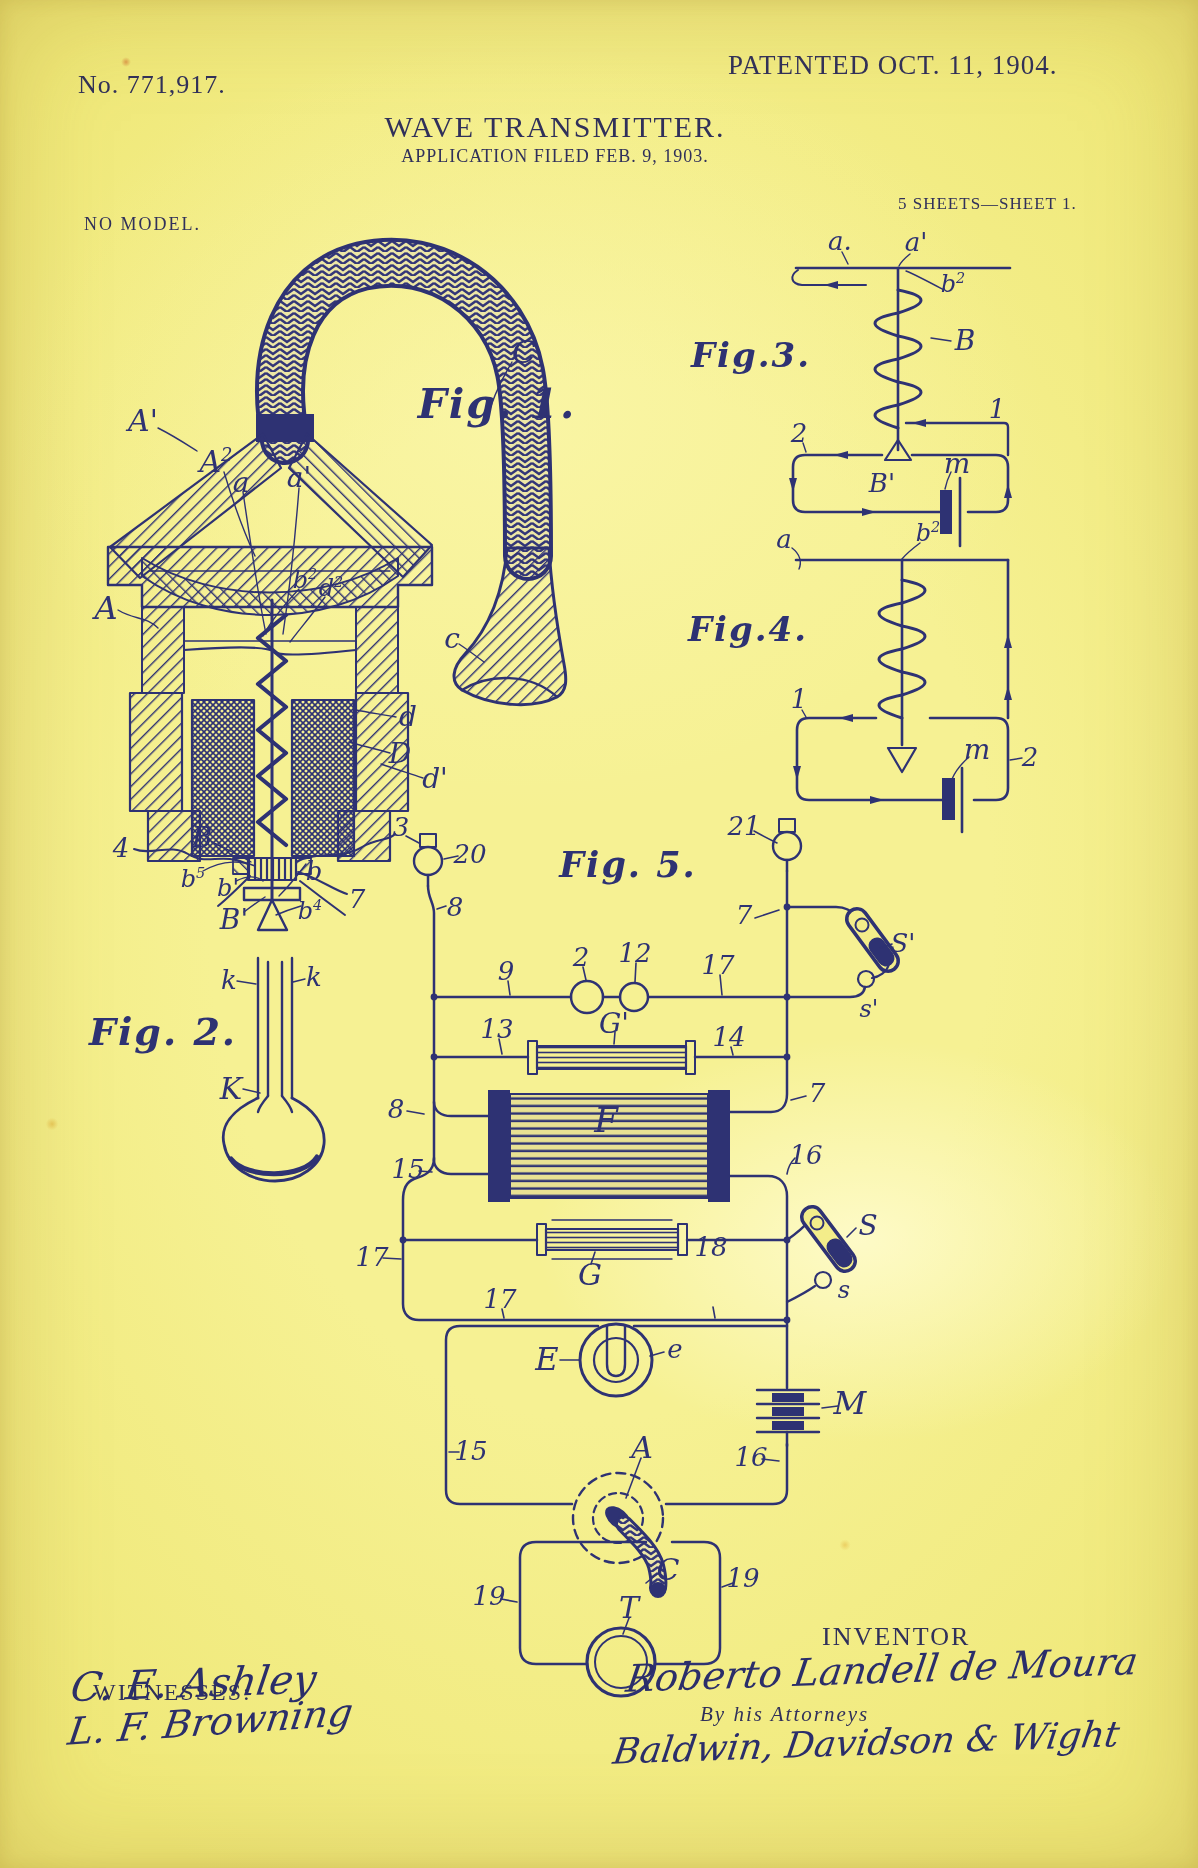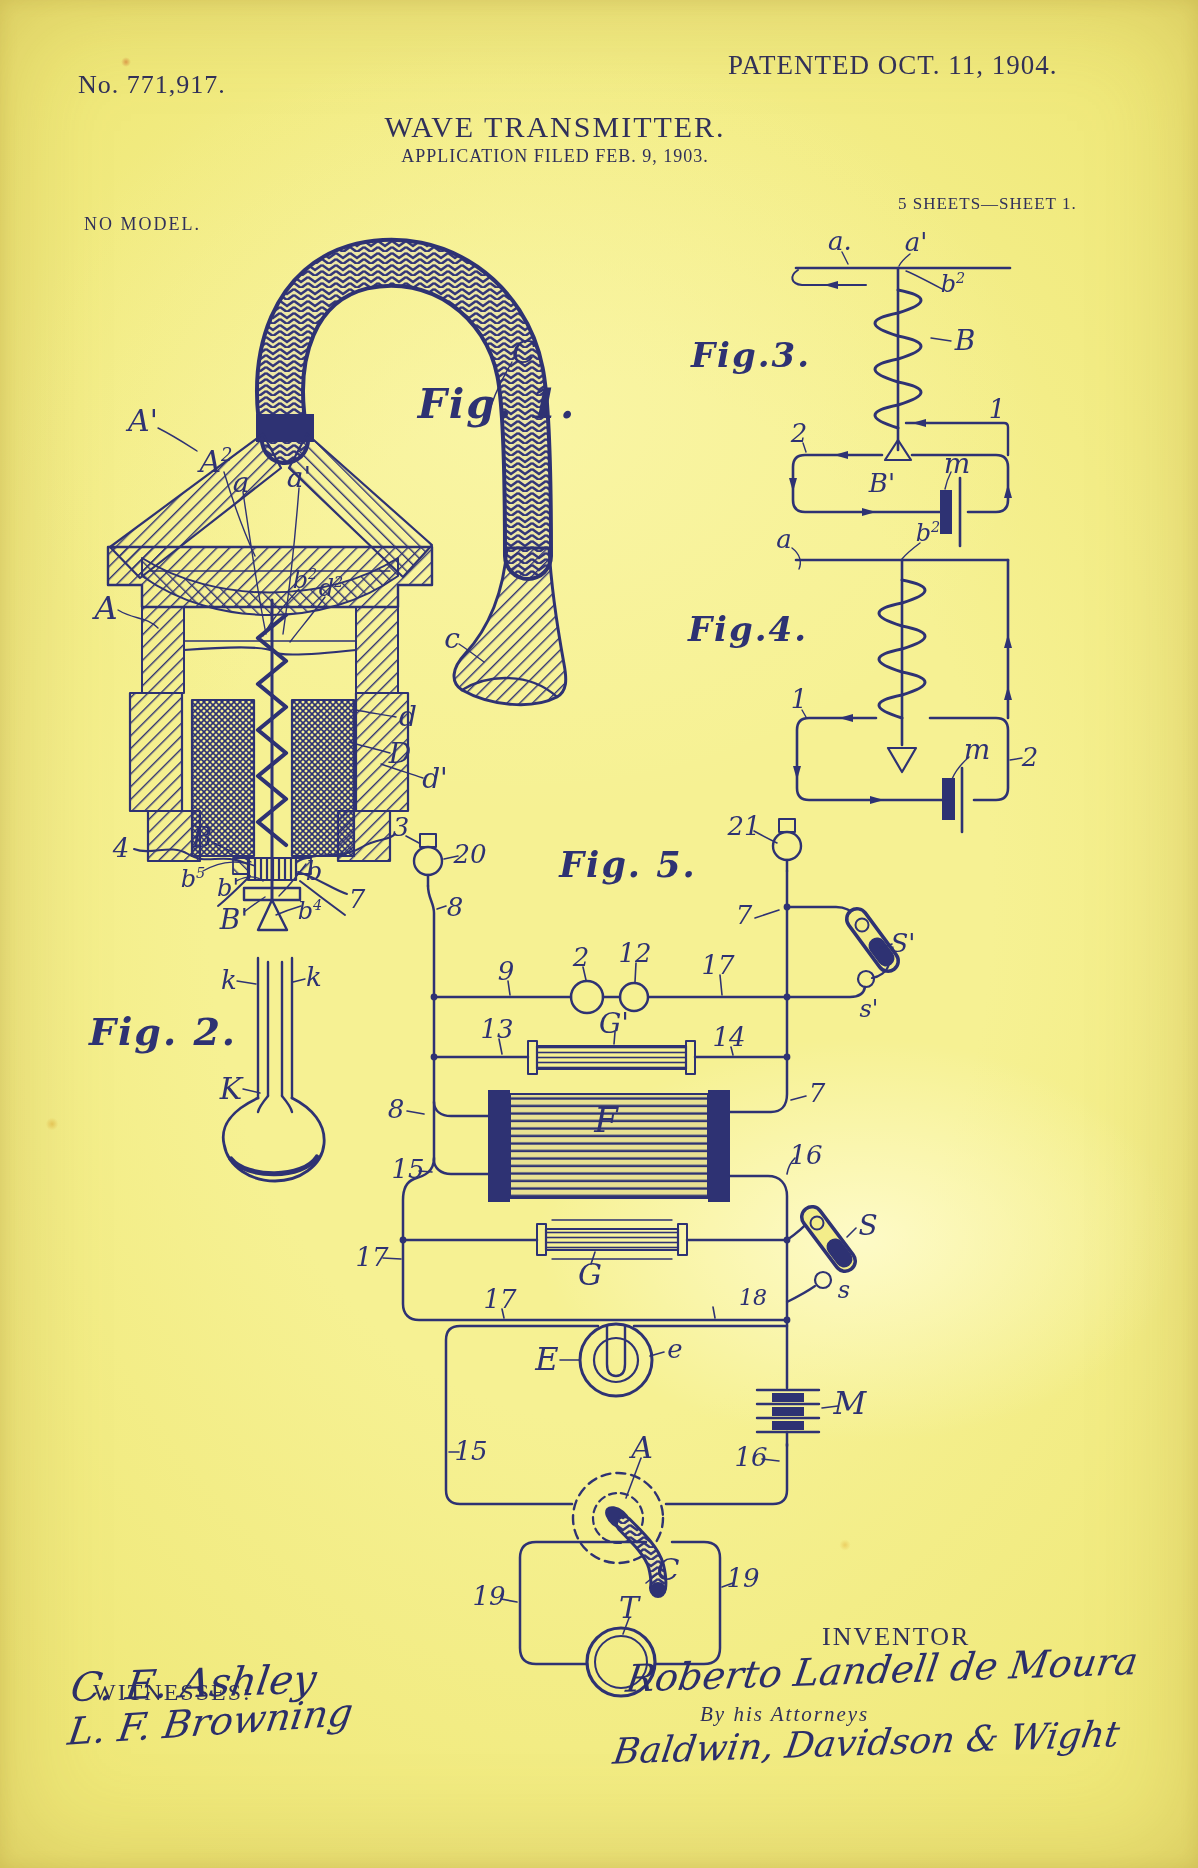--- a/index.html
+++ b/index.html
@@ -342,21 +342,21 @@
       <span class="ref-label" style="left: 614px; top: 1023px; font-size: 28px;">G'</span>
       <span class="ref-label" style="left: 729px; top: 1037px; font-size: 26px;">14</span>
       <span class="ref-label" style="left: 817px; top: 1093px; font-size: 26px;">7</span>
       <span class="ref-label" style="left: 396px; top: 1109px; font-size: 26px;">8</span>
       <span class="ref-label" style="left: 606px; top: 1120px; font-size: 34px;">F</span>
       <span class="ref-label" style="left: 408px; top: 1169px; font-size: 26px;">15</span>
       <span class="ref-label" style="left: 806px; top: 1155px; font-size: 26px;">16</span>
       <span class="ref-label" style="left: 372px; top: 1257px; font-size: 26px;">17</span>
       <span class="ref-label" style="left: 590px; top: 1274px; font-size: 30px;">G</span>
       <span class="ref-label" style="left: 500px; top: 1299px; font-size: 26px;">17</span>
-      <span class="ref-label" style="left: 711px; top: 1297px; font-size: 22px; margin-left: 42px;">18</span>
+      <span class="ref-label" style="left: 711px; top: 1247px; font-size: 26px;">18</span>
       <span class="ref-label" style="left: 868px; top: 1225px; font-size: 28px;">S</span>
       <span class="ref-label" style="left: 844px; top: 1290px; font-size: 24px;">s</span>
       <span class="ref-label" style="left: 547px; top: 1359px; font-size: 32px;">E</span>
       <span class="ref-label" style="left: 675px; top: 1349px; font-size: 26px;">e</span>
       <span class="ref-label" style="left: 850px; top: 1403px; font-size: 32px;">M</span>
       <span class="ref-label" style="left: 471px; top: 1451px; font-size: 26px;">15</span>
       <span class="ref-label" style="left: 642px; top: 1447px; font-size: 30px;">A</span>
       <span class="ref-label" style="left: 751px; top: 1457px; font-size: 26px;">16</span>
       <span class="ref-label" style="left: 489px; top: 1596px; font-size: 26px;">19</span>
       <span class="ref-label" style="left: 668px; top: 1569px; font-size: 30px;">C</span>

